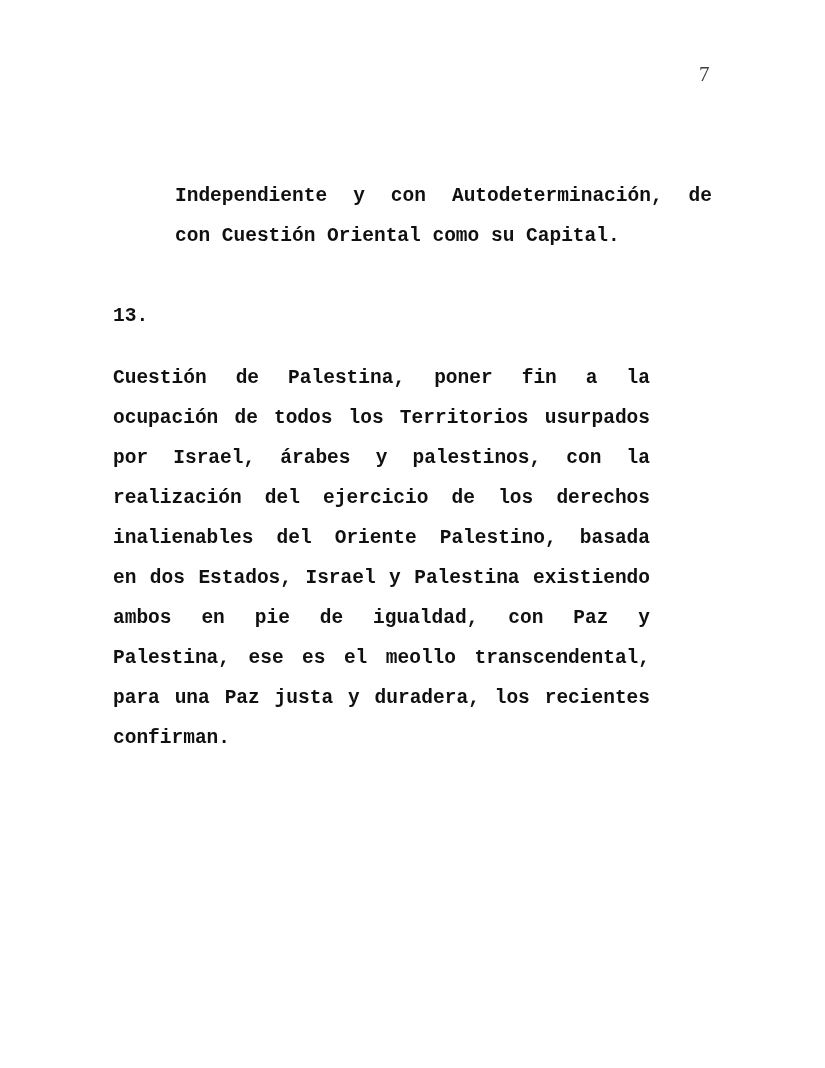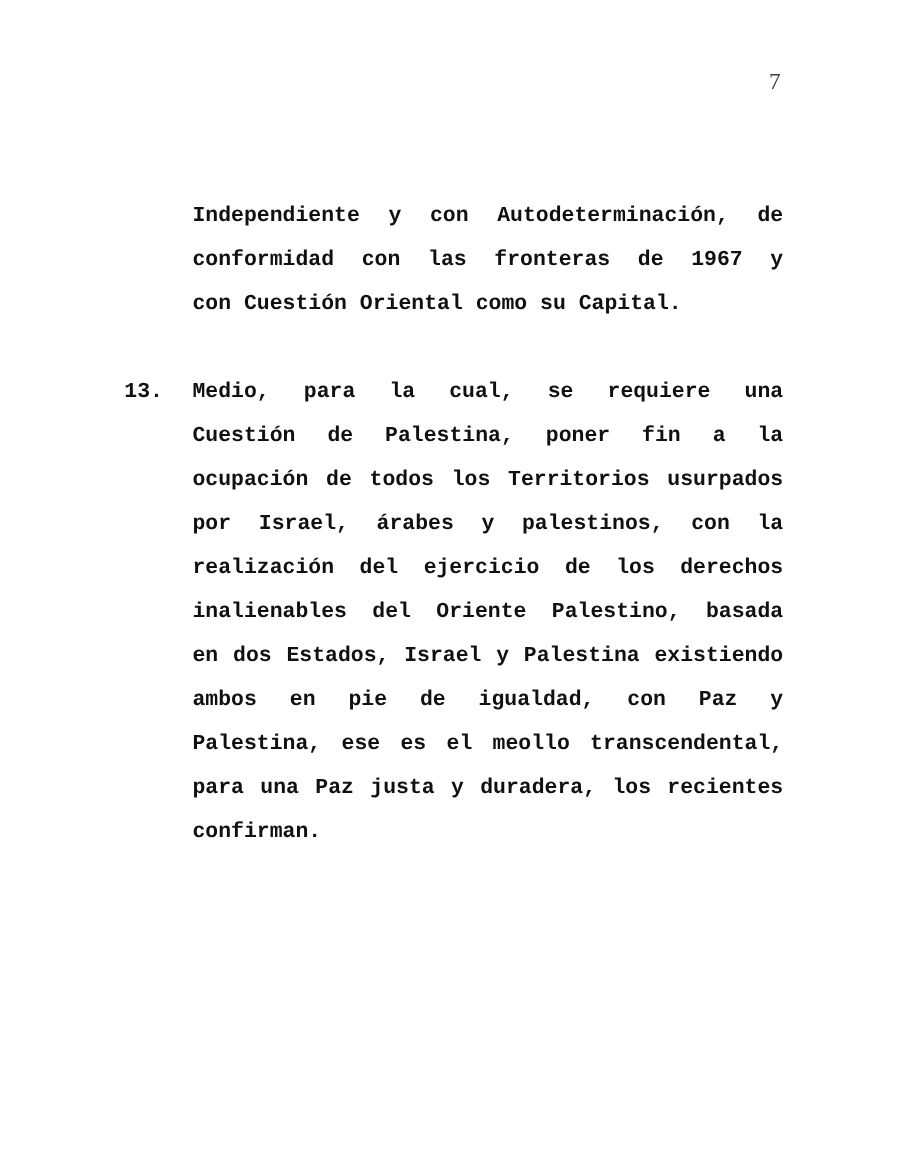--- a/index.html
+++ b/index.html
@@ -34,20 +34,21 @@
     width: 599px;
     font-size: 19.5px;
     font-family: Liberation Mono, monospace;
   }
   .paragraph {
     display: flex;
     align-items: flex-start;
   }
   .paragraph + .paragraph {
     margin-top: 40px; 
+    flex-direction: column;
   }
   .marker {
     flex: 0 0 62px;
     width: 62px;
     line-height: 40px;
     white-space: pre;
   }
   .para-body {
     flex: 0 0 537px;
     width: 537px;
@@ -68,28 +69,26 @@
 </head>
 <body>
 
 <div class="page">
   <div class="page-number">7</div>
   <div class="content">
       <div class="paragraph">
         <div class="marker"></div>
         <div class="para-body">
           <div class="line">Independiente y con Autodeterminación, de</div>
-          <div class="line">conformidad con las fronteras de 1967 y</div>
           <div class="line last">con Cuestión Oriental como su Capital.</div>
         </div>
       </div>
       <div class="paragraph">
         <div class="marker">13.</div>
         <div class="para-body">
-          <div class="line">Medio, para la cual, se requiere una</div>
           <div class="line">Cuestión de Palestina, poner fin a la</div>
           <div class="line">ocupación de todos los Territorios usurpados</div>
           <div class="line">por Israel, árabes y palestinos, con la</div>
           <div class="line">realización del ejercicio de los derechos</div>
           <div class="line">inalienables del Oriente Palestino, basada</div>
           <div class="line">en dos Estados, Israel y Palestina existiendo</div>
           <div class="line">ambos en pie de igualdad, con Paz y</div>
           <div class="line">Palestina, ese es el meollo transcendental,</div>
           <div class="line">para una Paz justa y duradera, los recientes</div>
           <div class="line last">confirman.</div>

